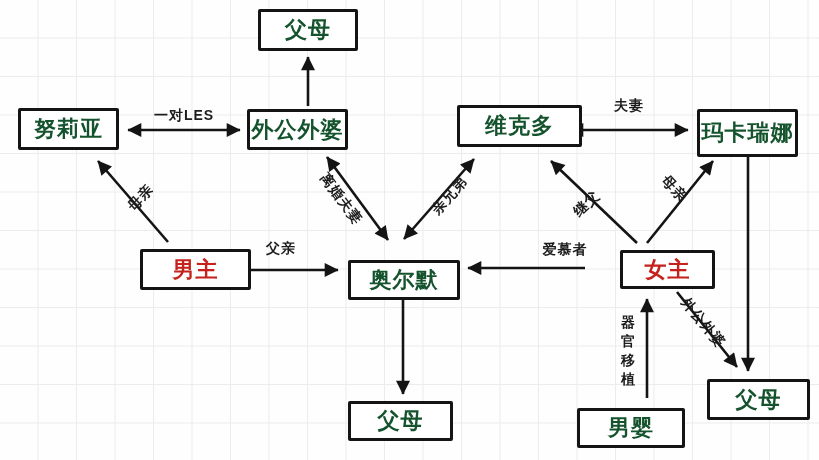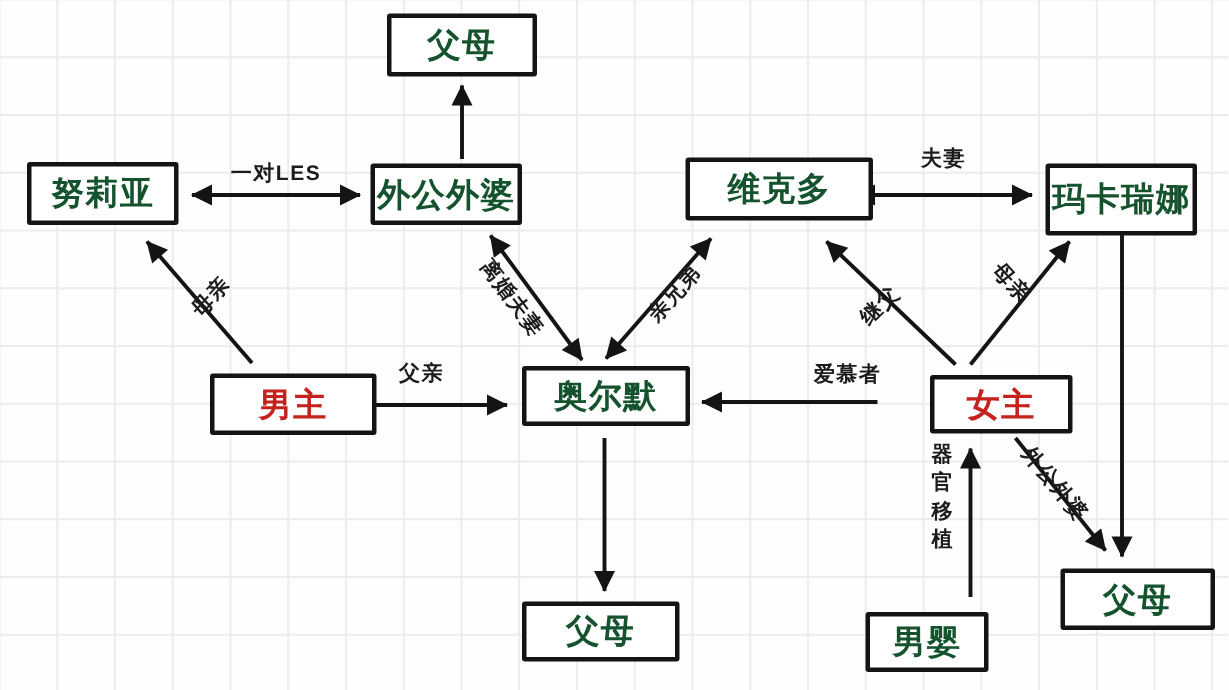--- a/index.html
+++ b/index.html
@@ -94,26 +94,26 @@
 
 <div class="edge-label" style="left: 184px; top: 106px; transform: translate(-50%, -50%) rotate(0deg); margin-top: 10px;">一对LES</div>
     <div class="edge-label" style="left: 141px; top: 198px; transform: translate(-50%, -50%) rotate(-48deg);">母亲</div>
     <div class="edge-label" style="left: 341px; top: 199px; transform: translate(-50%, -50%) rotate(53deg);">离婚夫妻</div>
     <div class="edge-label" style="left: 450px; top: 196px; transform: translate(-50%, -50%) rotate(-48deg);">亲兄弟</div>
     <div class="edge-label" style="left: 629px; top: 106px; transform: translate(-50%, -50%) rotate(0deg);">夫妻</div>
     <div class="edge-label" style="left: 587px; top: 204px; transform: translate(-50%, -50%) rotate(-44deg);">继父</div>
     <div class="edge-label" style="left: 674px; top: 189px; transform: translate(-50%, -50%) rotate(47deg);">母亲</div>
     <div class="edge-label" style="left: 281px; top: 249px; transform: translate(-50%, -50%) rotate(0deg);">父亲</div>
     <div class="edge-label" style="left: 533px; top: 250px; transform: translate(-50%, -50%) rotate(0deg); margin-left: 32px;">爱慕者</div>
-    <div class="edge-label vertical" style="left: 628px; top: 331px; transform: translate(-50%, -50%) rotate(0deg);">器官移植</div>
+    <div class="edge-label vertical" style="left: 628px; top: 351px; transform: translate(-50%, -50%) rotate(0deg);">器官移植</div>
     <div class="edge-label" style="left: 703px; top: 323px; transform: translate(-50%, -50%) rotate(50deg);">外公外婆</div>
     <div class="node" style="left: 258px; top: 9px; width: 100px; height: 42px;">父母</div>
     <div class="node" style="left: 18px; top: 108px; width: 101px; height: 42px;">努莉亚</div>
     <div class="node" style="left: 247px; top: 109px; width: 101px; height: 41px;">外公外婆</div>
     <div class="node" style="left: 457px; top: 105px; width: 125px; height: 42px;">维克多</div>
     <div class="node" style="left: 697px; top: 109px; width: 101px; height: 48px;">玛卡瑞娜</div>
     <div class="node accent" style="left: 108px; top: 249px; width: 111px; height: 41px;">男主</div>
-    <div class="node" style="left: 348px; top: 244px; width: 112px; height: 40px;">奥尔默</div>
+    <div class="node" style="left: 348px; top: 260px; width: 112px; height: 40px;">奥尔默</div>
     <div class="node accent" style="left: 588px; top: 250px; width: 95px; height: 39px;">女主</div>
     <div class="node" style="left: 348px; top: 401px; width: 105px; height: 40px;">父母</div>
-    <div class="node" style="left: 577px; top: 408px; width: 82px; height: 40px;">男婴</div>
+    <div class="node" style="left: 577px; top: 408px; width: 108px; height: 40px;">男婴</div>
     <div class="node" style="left: 707px; top: 379px; width: 103px; height: 41px;">父母</div>
   </div>
 
 </body></html>

